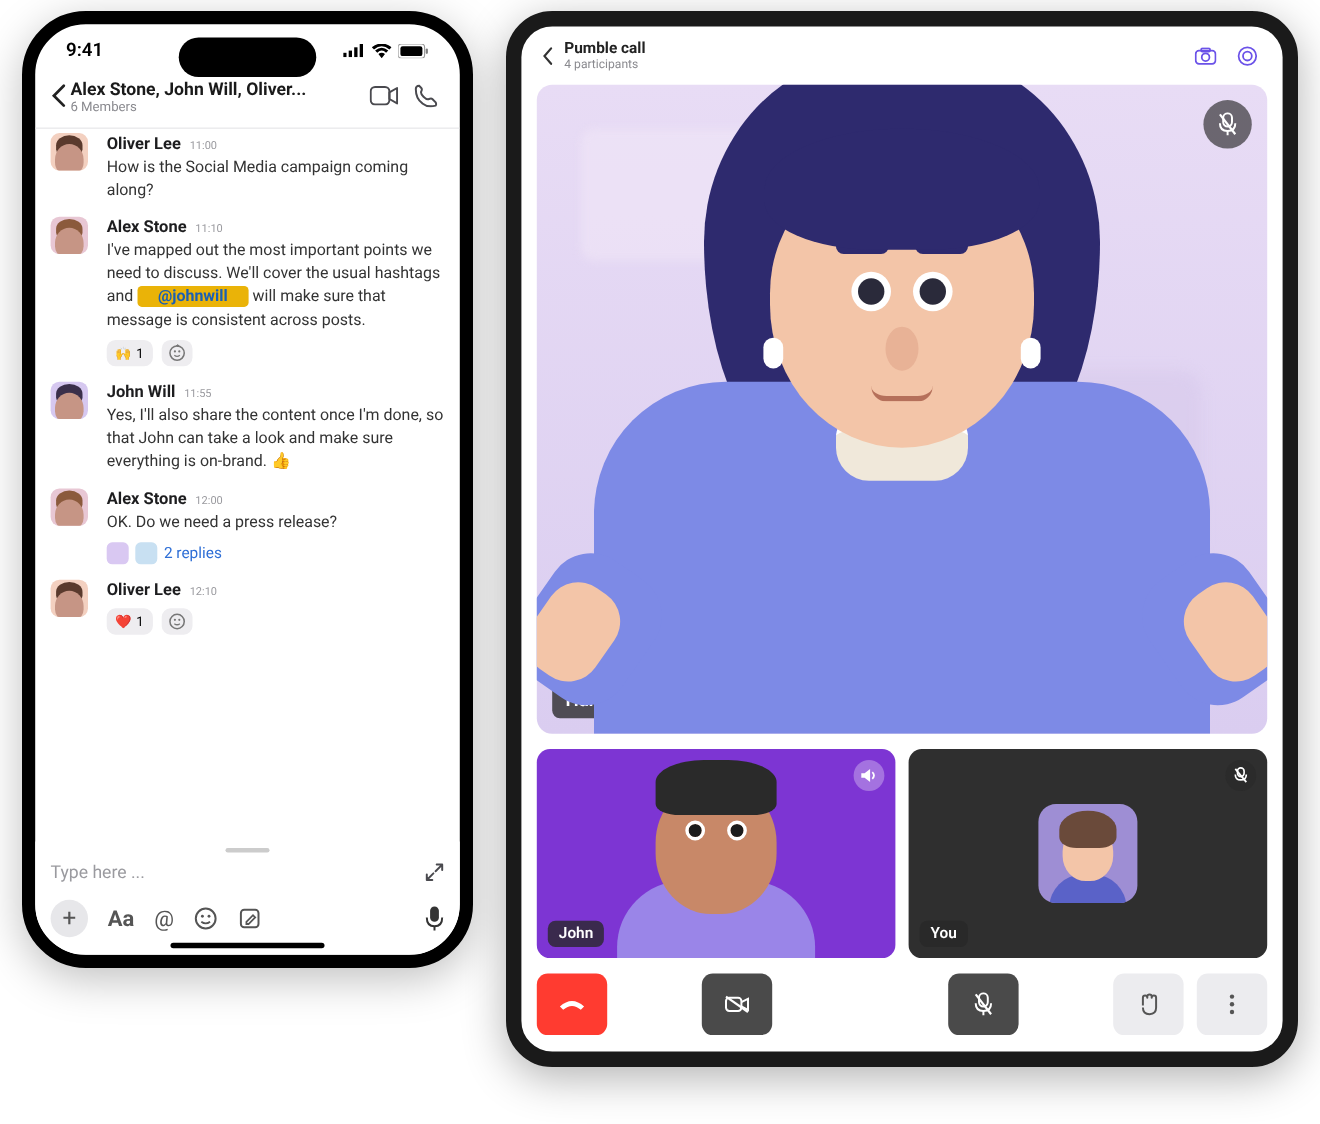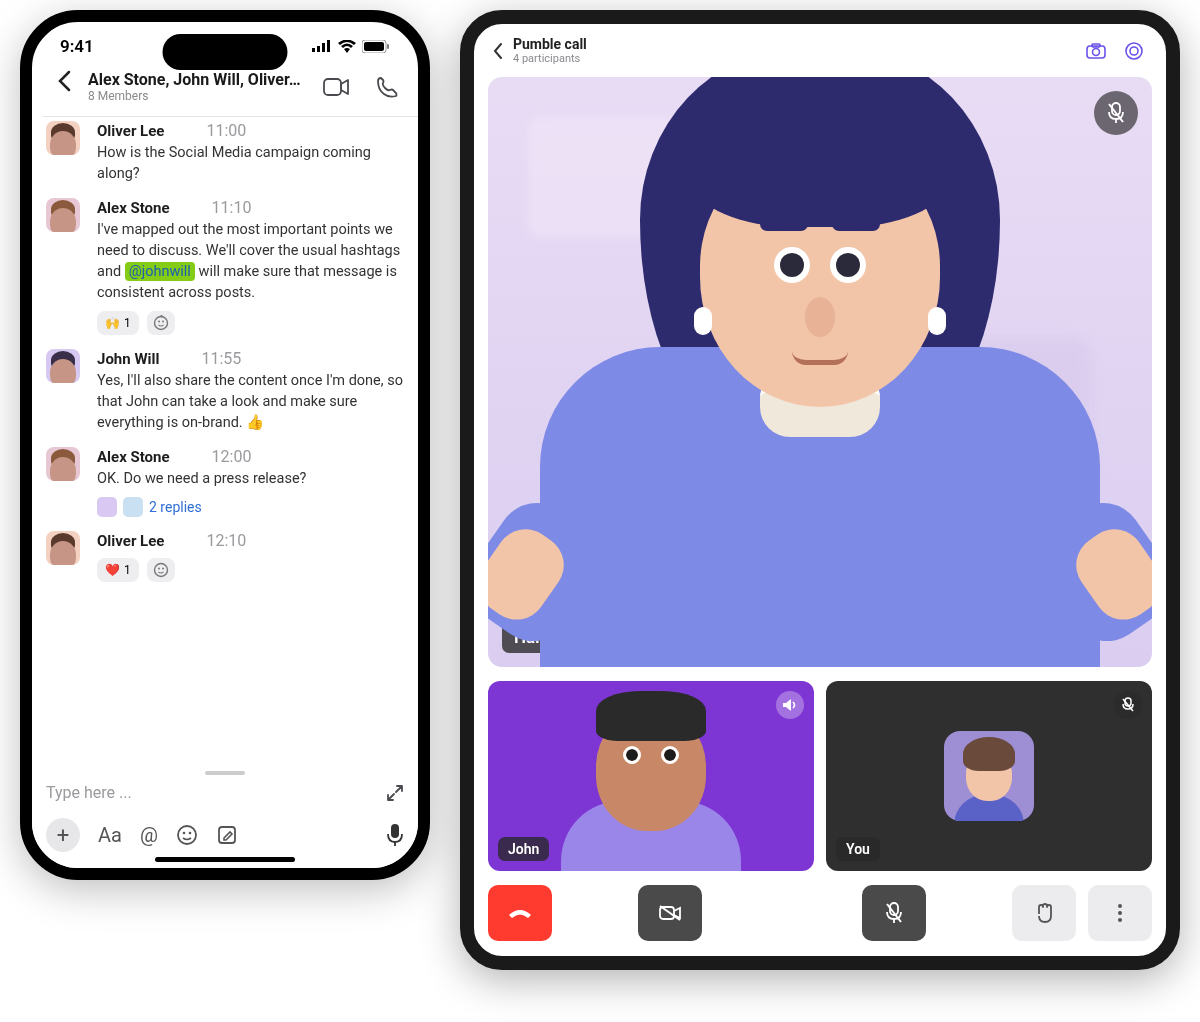--- a/index.html
+++ b/index.html
@@ -5,42 +5,42 @@
   * { box-sizing: border-box; margin: 0; padding: 0; }
   body { font-family: -apple-system, BlinkMacSystemFont, "Segoe UI", Roboto, sans-serif; background:#fff; width:1200px; height:1022px; position:relative; }
   .stage { display:flex; gap:30px; padding:10px 20px; align-items:flex-start; }
 
   
   .phone { width:410px; height:870px; background:#fff; border-radius:58px; border:12px solid #000; position:relative; overflow:hidden; box-shadow:0 10px 40px rgba(0,0,0,.25); }
   .statusbar { display:flex; justify-content:space-between; align-items:center; padding:14px 28px 4px; font-weight:600; font-size:17px; }
   .notch { position:absolute; top:12px; left:50%; transform:translateX(-50%); width:125px; height:36px; background:#000; border-radius:22px; z-index:2;}
   .status-right { display:flex; gap:6px; align-items:center; }
   .sig svg, .wifi svg, .batt svg { display:block; }
-  .chat-header { display:flex; align-items:flex-start; padding:10px 14px 12px; border-bottom:1px solid #e4e4e7; gap:17px;margin-left:11px; }
+  .chat-header { display:flex; align-items:center; padding:10px 14px 12px; border-bottom:1px solid #e4e4e7; gap:4px; }
   .back { font-size:26px; font-weight:300; color:#222; }
   .chat-title-box { flex:1; min-width:0; }
   .chat-title { font-weight:700; font-size:16px; white-space:nowrap; overflow:hidden; text-overflow:ellipsis; color:#1a1a1a;}
   .chat-sub { font-size:12px; color:#8a8a8f; }
   .hdr-icon { width:34px; height:34px; display:flex; align-items:center; justify-content:center; color:#4a4a4f; }
   .messages { padding:4px 14px 0; height:610px; overflow:hidden; }
   .msg { display:flex; gap:17px; margin-bottom:14px; }
   .avatar { width:34px; height:34px; border-radius:8px; flex-shrink:0; background:#f1c6b5; position:relative; overflow:hidden;}
   .avatar.alex { background:#e8c7d4; }
   .avatar.john { background:#d6c8f0; }
   .avatar.oliver { background:#f3d0c0; }
   .avatar::after { content:''; position:absolute; bottom:-4px; left:50%; transform:translateX(-50%); width:26px; height:28px; background:#c69585; border-radius:50% 50% 40% 40%; }
   .avatar::before { content:''; position:absolute; top:2px; left:50%; transform:translateX(-50%); width:24px; height:18px; background:#5a3a2d; border-radius:50% 50% 30% 30%; }
   .avatar.alex::before { background:#8b5a3c; }
   .avatar.john::before { background:#3a2f4a; }
   .msg-body { flex:1; }
   .msg-first { display:flex; align-items:baseline; gap:8px; }
   .msg-author { font-weight:700; font-size:15px; color:#1d1d1f; }
-  .msg-time { font-size:16px; color:#9a9a9f;margin-left:34px; }
+  .msg-time { font-size:10px; color:#9a9a9f; }
   .msg-text { font-size:14.5px; color:#333; line-height:1.45; margin-top:2px; }
-  .mention { background:#84cc16; color:#1a5fb4; padding:1px 4px; border-radius:4px; }
+  .mention { background:#eab308; color:#1a5fb4; padding:1px 19px; border-radius:4px;font-weight:bold; }
   .reactions { display:flex; gap:8px; margin-top:8px; }
   .reaction { background:#eeedf0; border-radius:8px; padding:4px 8px; font-size:12px; display:flex; align-items:center; gap:4px;}
   .reaction.add { padding:4px 6px; }
   .replies-row { display:flex; align-items:center; gap:6px; margin-top:8px; }
   .tiny-avatar { width:20px; height:20px; border-radius:5px; background:#d9c8f2; }
   .tiny-avatar.b { background:#c8e0f2; }
   .replies-link { color:#2f6fd6; font-size:14px; }
   .composer-wrap { position:absolute; bottom:0; left:0; right:0; padding:6px 14px 16px; background:#fff;}
   .composer-handle { width:40px; height:4px; background:#ccc; border-radius:2px; margin:0 auto 8px; }
   .composer-row1 { display:flex; align-items:center; justify-content:space-between; }
@@ -149,21 +149,21 @@
     </div>
 
     <div class="chat-header">
       <div class="back">
           <svg width="14" height="22">
             <path d="M12 2 L3 11 L12 20" stroke="#222" stroke-width="2.5" fill="none" stroke-linecap="round"></path>
           </svg>
         </div>
       <div class="chat-title-box">
         <div class="chat-title">Alex Stone, John Will, Oliver...</div>
-        <div class="chat-sub">8 Members</div>
+        <div class="chat-sub">6 Members</div>
       </div>
       <div class="hdr-icon">
           <svg width="26" height="18">
             <rect x="1" y="1" width="17" height="16" rx="4" fill="none" stroke="#4a4a4f" stroke-width="1.8"></rect>
             <path d="M18 6 L25 2 V16 L18 12 Z" fill="none" stroke="#4a4a4f" stroke-width="1.8" stroke-linejoin="round"></path>
           </svg>
         </div>
       <div class="hdr-icon">
           <svg width="22" height="22">
             <path d="M5 2 Q2 2 2 5 Q2 14 8 18 Q13 22 20 20 Q21 19 20 17 L17 14 Q16 13 14 14 Q12 15 9 12 Q6 9 7 7 Q8 5 7 4 Z" fill="none" stroke="#4a4a4f" stroke-width="1.8"></path>
@@ -267,21 +267,21 @@
       <div class="composer-row1">
         <div class="composer-input">Type here ...</div>
         <div class="expand">
             <svg width="18" height="18">
               <path d="M2 16 L8 10 M2 16 H7 M2 16 V11 M16 2 L10 8 M16 2 H11 M16 2 V7" stroke="#4a4a4f" stroke-width="1.8" fill="none" stroke-linecap="round"></path>
             </svg>
           </div>
       </div>
       <div class="composer-row2">
         <div class="plusbtn">+</div>
-        <div class="ticon" style="font-weight:400;">Aa</div>
+        <div class="ticon" style="font-weight:700;">Aa</div>
         <div class="ticon">@</div>
         <div class="ticon">
             <svg width="22" height="22">
               <circle cx="11" cy="11" r="9" fill="none" stroke="#555" stroke-width="1.8"></circle>
               <circle cx="8" cy="9" r="1.3" fill="#555"></circle>
               <circle cx="14" cy="9" r="1.3" fill="#555"></circle>
               <path d="M7 14 Q11 17 15 14" stroke="#555" stroke-width="1.6" fill="none"></path>
             </svg>
           </div>
         <div class="ticon">

